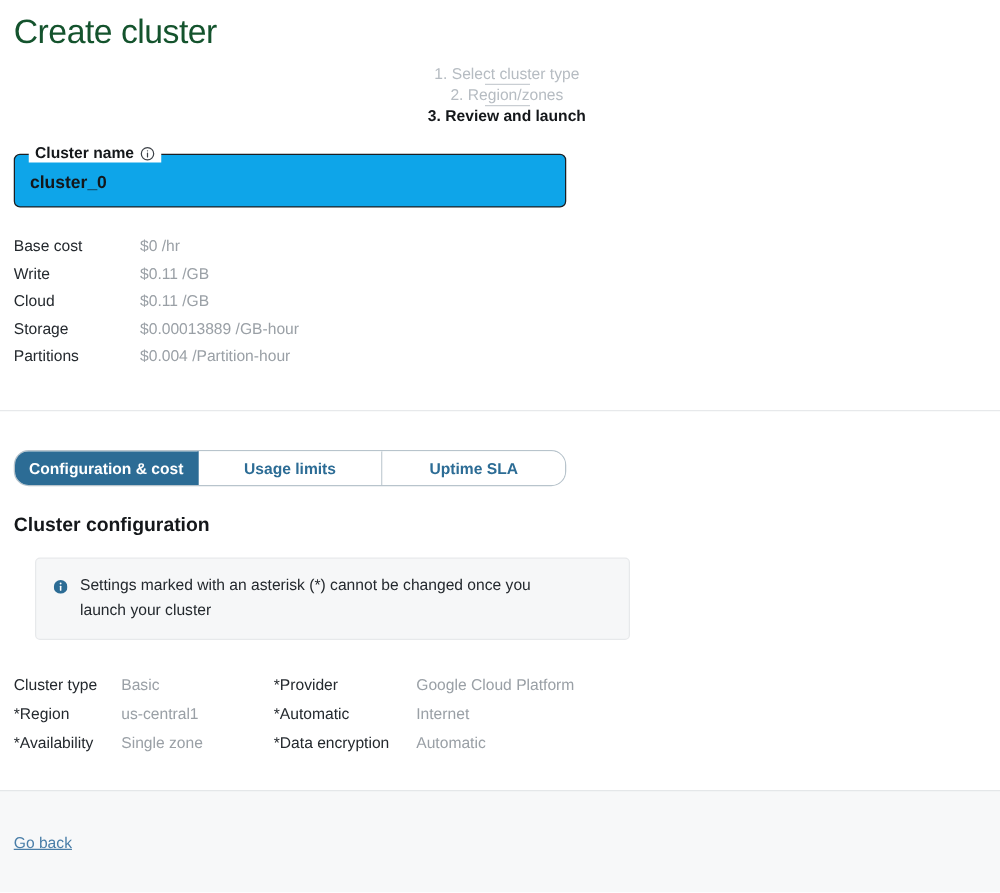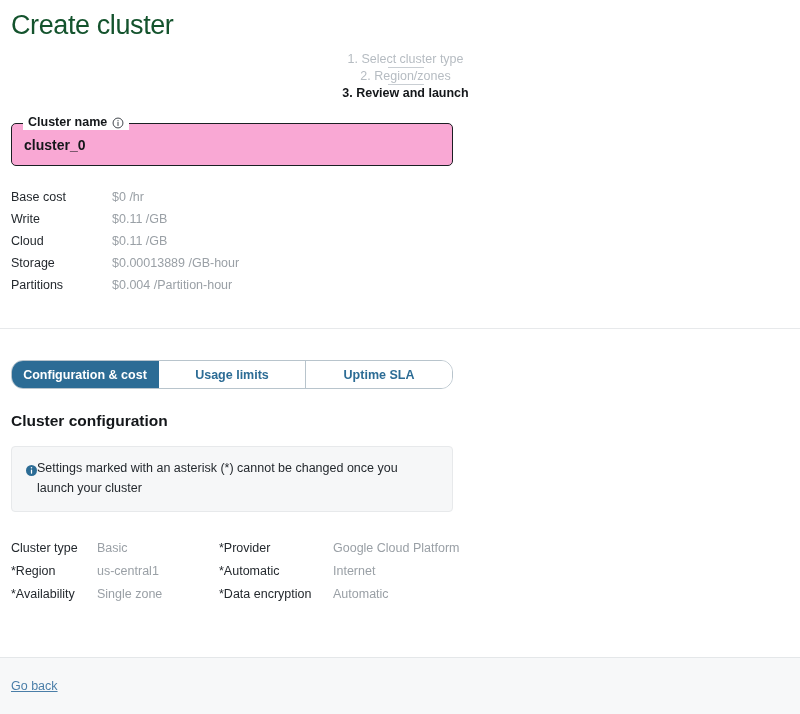--- a/index.html
+++ b/index.html
@@ -65,21 +65,21 @@
   
   .field-wrap {
     padding: 22px 0 0 11px;
   }
   .field {
     position: relative;
     width: 442px;
     height: 43px;
     border: 1.6px solid #1b1f23;
     border-radius: 5px;
-    background: #f9a8d4;
+    background: #0ea5e9;
   }
   .field-legend {
     position: absolute;
     top: -9px;
     left: 11px;
     background: #fff;
     padding: 0 5px;
     display: flex;
     align-items: center;
     gap: 5px;
@@ -174,27 +174,28 @@
     margin: 0;
     padding: 22px 0 0 11px;
     font-size: 15.5px;
     font-weight: bold;
     line-height: 20px;
     color: #14171a;
   }
 
   
   .callout {
-    margin: 15px 0 0 11px;
-    width: 442px;
+    margin: 15px 0 0 28px;
+    width: 476px;
     background: #f6f7f8;
     border: 1px solid #e7e9eb;
     border-radius: 4px;
     padding: 11px 14px 13px 14px;
     display: flex;
+    gap: 10px;
   }
   .info-filled-icon {
     width: 11px;
     height: 11px;
     flex: none;
     margin-top: 4px;
     color: #2c6c95;
   }
   .callout-text {
     font-size: 12.5px;
@@ -217,21 +218,21 @@
     font-size: 12.5px;
     white-space: nowrap;
   }
   .cfg-label { color: #24292e; }
   .cfg-value { color: #9aa0a6; }
 
   
   .footer {
     position: absolute;
     left: 0; right: 0; bottom: 0;
-    height: 57px;
+    height: 82px;
     background: #f7f8f9;
     border-top: 1px solid #e4e7e9;
     display: flex;
     align-items: center;
     justify-content: space-between;
     padding: 0 16px 0 11px;
   }
   .go-back-link {
     font-size: 12.5px;
     color: #4a7ea8;

